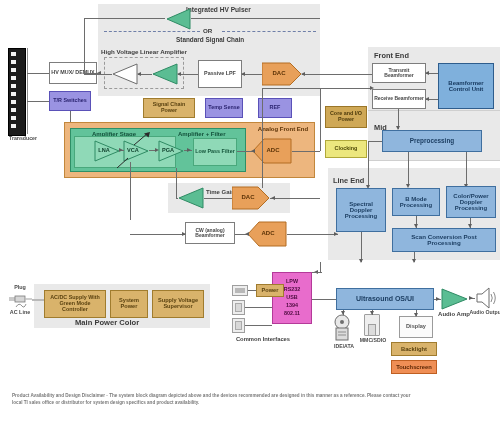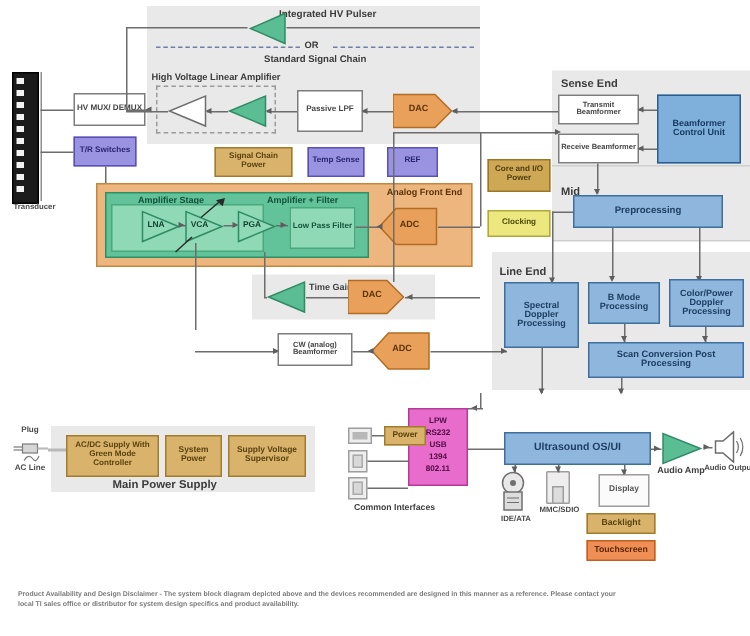--- a/index.html
+++ b/index.html
@@ -82,21 +82,21 @@
   <div class="hr" style="left:368px;top:160px;width:132px;"></div>
 
   <div class="grplbl" style="left:186px;top:6px;font-size:6.6px;">Integrated HV Pulser</div>
   <div class="dashblue" style="left:104px;top:31px;width:96px;"></div>
   <div class="dashblue" style="left:222px;top:31px;width:94px;"></div>
   <div class="grplbl" style="left:203px;top:27px;font-size:6.2px;">OR</div>
   <div class="grplbl" style="left:176px;top:36px;font-size:6.4px;">Standard Signal Chain</div>
   <div class="grplbl" style="left:101px;top:48px;font-size:6.2px;">High Voltage Linear Amplifier</div>
   <div class="dash" style="left:104px;top:57px;width:80px;height:32px;"></div>
 
-  <div class="grplbl" style="left:374px;top:51px;font-size:7.4px;">Sense End</div>
+  <div class="grplbl" style="left:374px;top:51px;font-size:7.4px;">Front End</div>
   <div class="grplbl" style="left:374px;top:123px;font-size:7.4px;">Mid</div>
   <div class="grplbl" style="left:333px;top:176px;font-size:7.4px;">Line End</div>
 
   <div class="transducer" style="left:8px;top:48px;width:16px;height:86px;"></div>
   <div class="tnotch" style="left:11px;top:52px;width:5px;height:4px;"></div>
   <div class="tnotch" style="left:11px;top:60px;width:5px;height:4px;"></div>
   <div class="tnotch" style="left:11px;top:68px;width:5px;height:4px;"></div>
   <div class="tnotch" style="left:11px;top:76px;width:5px;height:4px;"></div>
   <div class="tnotch" style="left:11px;top:84px;width:5px;height:4px;"></div>
   <div class="tnotch" style="left:11px;top:92px;width:5px;height:4px;"></div>
@@ -388,21 +388,21 @@
 
   <div class="box gold" style="left:44px;top:290px;width:62px;height:28px;font-size:5.4px;">
     <span>AC/DC Supply With Green Mode Controller</span>
   </div>
   <div class="box gold" style="left:110px;top:290px;width:38px;height:28px;font-size:5.6px;">
     <span>System Power</span>
   </div>
   <div class="box gold" style="left:152px;top:290px;width:52px;height:28px;font-size:5.6px;">
     <span>Supply Voltage Supervisor</span>
   </div>
-  <div class="grplbl" style="left:75px;top:318px;font-size:7.6px;">Main Power Supply</div>
+  <div class="grplbl" style="left:75px;top:318px;font-size:7.6px;">Main Power Color</div>
 
   <svg class="tri" style="left:8px;top:292px;width:24px;height:14px;" viewBox="0 0 24 14">
     <rect x="7" y="4" width="10" height="6" fill="#d6d6d6" stroke="#7a7a7a" stroke-width="0.8"></rect>
     <line x1="1" y1="6" x2="7" y2="6" stroke="#7a7a7a" stroke-width="0.8"></line>
     <line x1="1" y1="8" x2="7" y2="8" stroke="#7a7a7a" stroke-width="0.8"></line>
     <line x1="17" y1="7" x2="30" y2="7" stroke="#b9b9b9" stroke-width="1.4"></line>
   </svg>
   <div class="lbl" style="left:6px;top:285px;width:28px;font-size:5.4px;color:#4a4a4a;">Plug</div>
   <div class="lbl" style="left:4px;top:310px;width:32px;font-size:5.4px;color:#4a4a4a;">AC Line</div>
   <svg class="tri" style="left:14px;top:301px;width:14px;height:9px;" viewBox="0 0 14 9">

